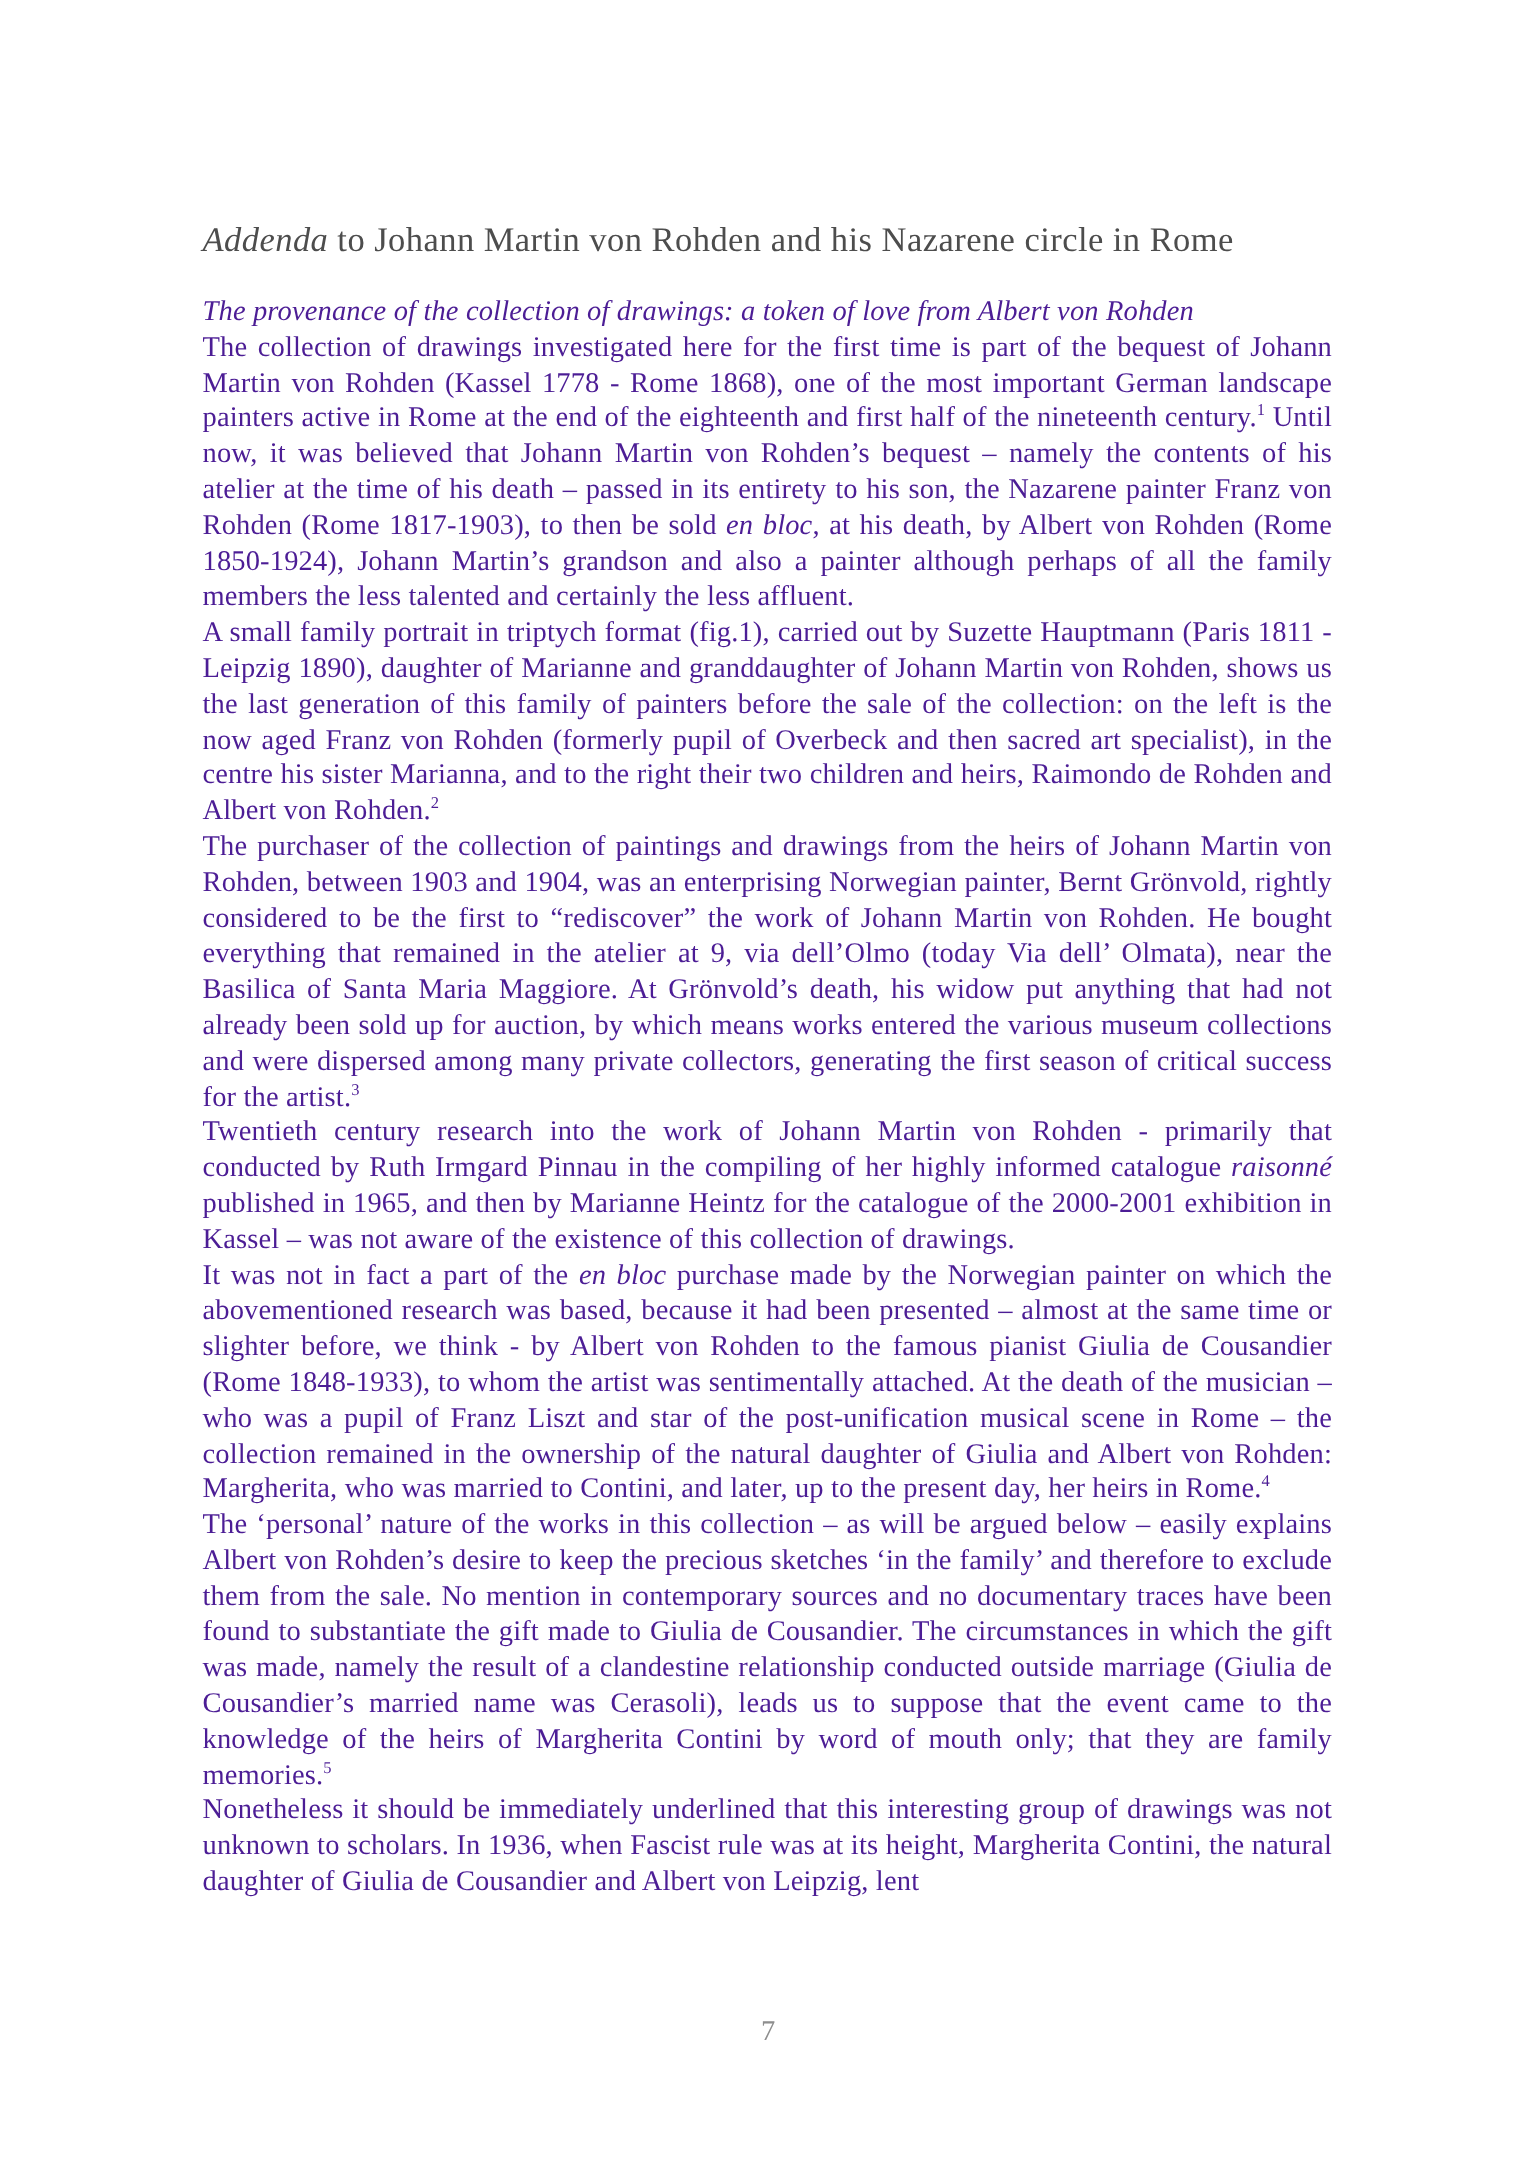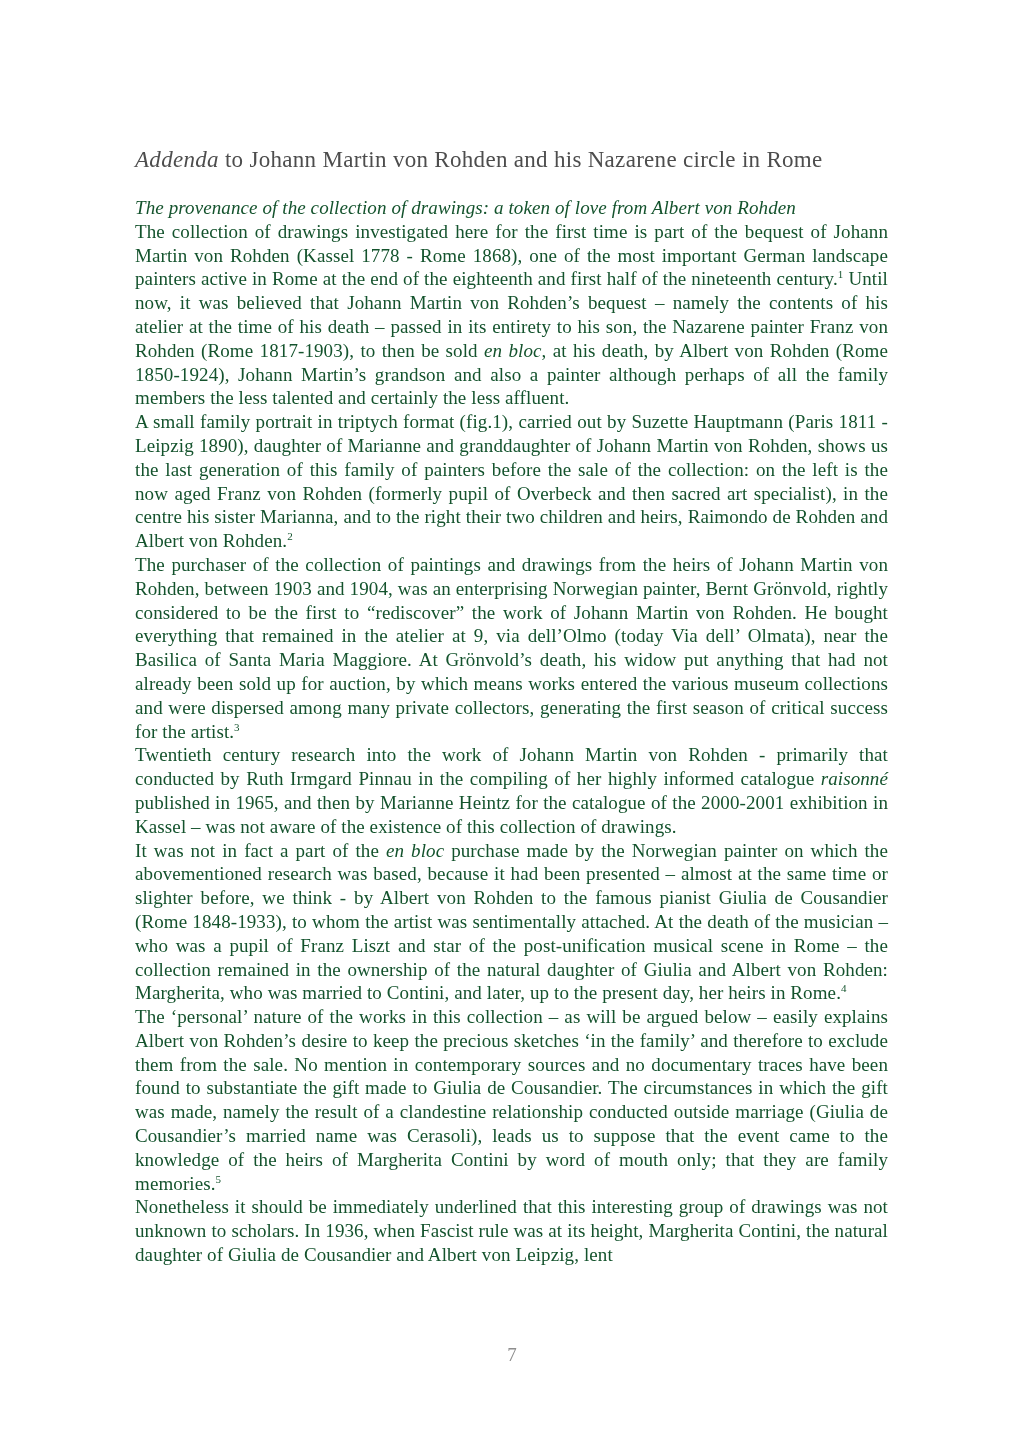--- a/index.html
+++ b/index.html
@@ -27,21 +27,21 @@
     font-weight: normal;
     color: #4d4d4d;
     line-height: 27px;
     margin: 0 0 23px 0;
     letter-spacing: 0.3px;
   }
   .article p {
     margin: 0;
     font-size: 19px;
     line-height: 23.8px;
-    color: #14532d;
+    color: #4c1d95;
     text-align: justify;
     letter-spacing: 0.1px;
   }
   .article p.subtitle {
     text-align: left;
   }
   .it { font-style: italic; }
   sup {
     font-size: 0.58em;
     line-height: 0;

